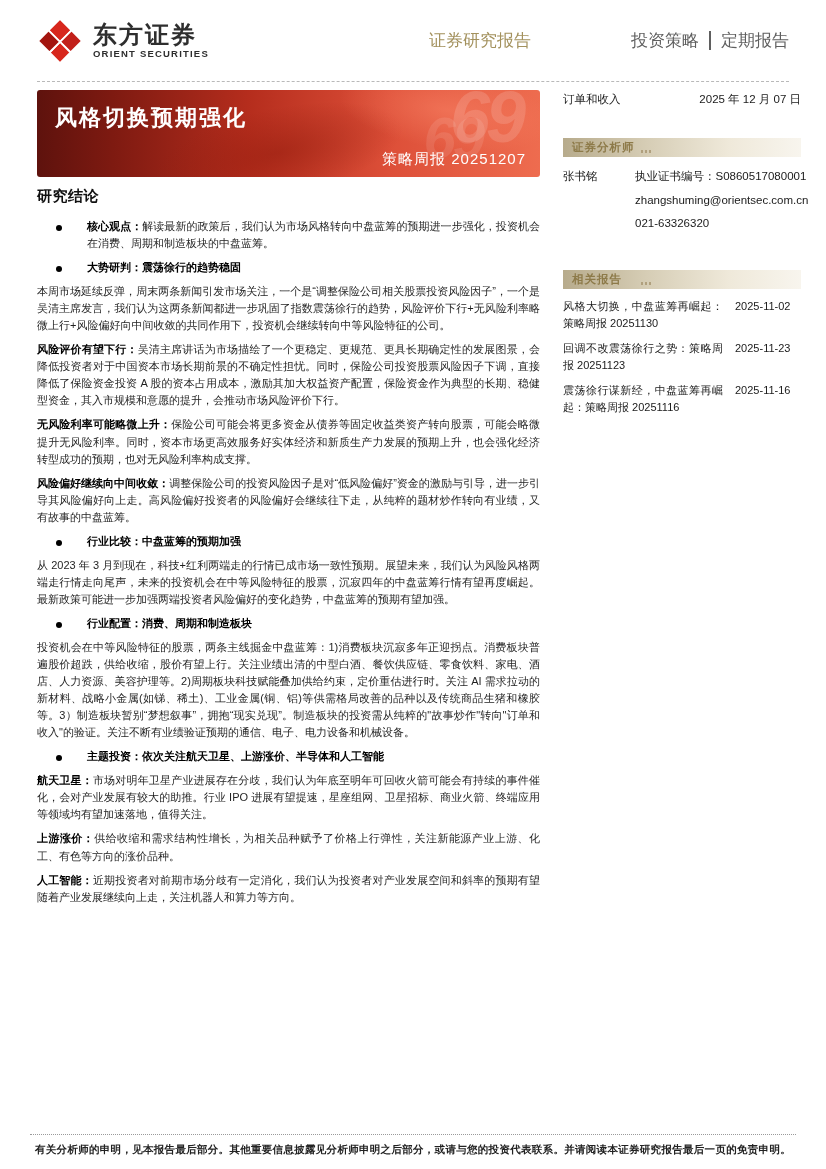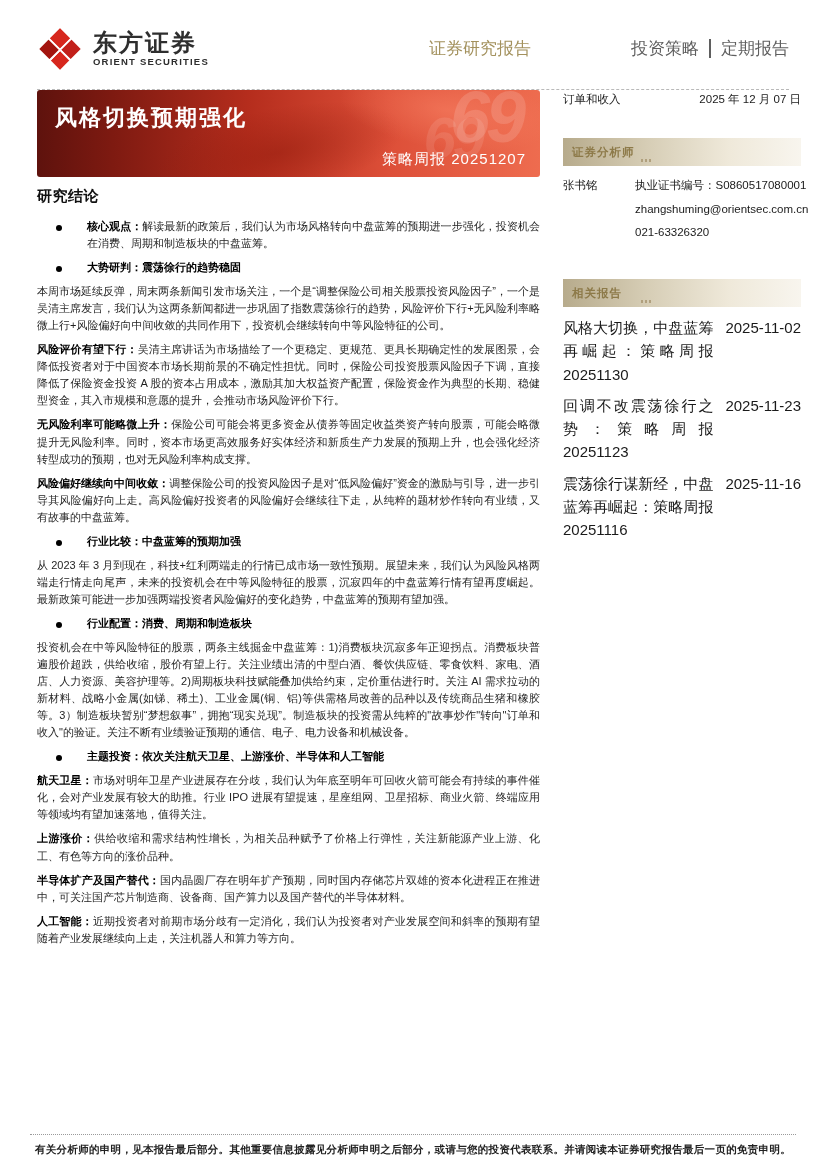--- a/index.html
+++ b/index.html
@@ -1,21 +1,21 @@
 <!DOCTYPE html>
 <html><head>
 <meta charset="utf-8">
 <style>
   * { margin:0; padding:0; box-sizing:border-box; }
   html,body { background:#ffffff; }
   body { font-family:"Liberation Sans","DejaVu Sans",sans-serif; color:#1f1f1f; }
   .page { position:relative; width:826px; height:1169px; margin:0 auto; background:#fff; overflow:hidden; }
 
   
-  .top-header { position:absolute; left:37px; right:37px; top:8px; height:82px;
+  .top-header { position:absolute; left:37px; right:37px; top:0; height:82px;
     display:flex; align-items:center; border-bottom:1px dashed #b9b9b9; }
   .logo-wrap { display:flex; align-items:center; gap:10px; }
   .logo-mark { width:46px; height:46px; flex:0 0 auto; }
   .logo-text-cn { font-size:24px; font-weight:bold; color:#2e2e2e; letter-spacing:2px; line-height:1.05; }
   .logo-text-en { font-size:9.5px; font-weight:bold; color:#2e2e2e; letter-spacing:1.2px; }
   .hdr-center { flex:1; text-align:center; font-size:17px; color:#a3915d; padding-left:120px; }
   .hdr-right { display:flex; align-items:center; gap:10px; font-size:17px; color:#5f5f5f; font-weight:500;justify-content:space-between; }
   .hdr-divider { width:2px; height:19px; background:#5f5f5f; }
 
   
@@ -46,31 +46,31 @@
   .bullet-row { display:flex; }
   .bullet-row .marker { flex:0 0 50px; padding-left:19px; }
   .bullet-row .marker::before { content:""; display:block; width:6px; height:6px; border-radius:50%;
     background:#000; margin-top:7px; }
   .bullet-row .ptext { flex:1; }
   .para-row { }
   .block b { color:#000; }
 
   
   .meta-row { display:flex; justify-content:space-between; font-size:11.5px; color:#1a1a1a; padding-top:2px; }
-  .band { margin-top:31px; height:28px; display:flex; align-items:center; padding-left:9px;
+  .band { margin-top:31px; height:19px; display:flex; align-items:center; padding-left:9px;
     background:linear-gradient(90deg,#b7ab8c 0%, #d6cdb5 35%, #efe9da 70%, #f8f5ee 100%);
     font-size:11.5px; font-weight:bold; color:#8d7a49; letter-spacing:1px; position:relative; }
   .band::after { content:""; position:absolute; left:78px; bottom:4px; width:10px; height:3px;
     background:repeating-linear-gradient(90deg,#a79570 0 2px, transparent 2px 4px); opacity:0.8; }
   .analyst-grid { display:flex; margin-top:11px; font-size:11.5px; }
   .analyst-name { flex:0 0 72px; color:#1a1a1a; padding-top:1px; }
   .analyst-details { flex:1; color:#1a1a1a; }
   .analyst-details div { margin-bottom:7px; line-height:1.45; }
   .related-list { margin-top:9px; }
-  .rel-item { display:flex; margin-bottom:8px; font-size:15px; line-height:1.55; }
+  .rel-item { display:flex; margin-bottom:8px; font-size:11px; line-height:1.55; }
   .rel-title { flex:1; text-align:justify; color:#1a1a1a; padding-right:12px; }
   .rel-date { flex:0 0 66px; color:#1a1a1a; white-space:nowrap; }
 
   
   .footer { position:absolute; left:30px; right:30px; bottom:12px; border-top:1px dotted #9a9a9a;
     padding-top:8px; text-align:center; font-size:10.5px; font-weight:bold; color:#222; letter-spacing:0.3px; }
 </style>
 </head>
 <body>
 
@@ -147,23 +147,20 @@
           <span class="marker"></span>
           <div class="ptext"><b>主题投资：依次关注航天卫星、上游涨价、半导体和人工智能</b></div>
         </div>
         <div class="block para-row">
           <div class="ptext"><b>航天卫星：</b>市场对明年卫星产业进展存在分歧，我们认为年底至明年可回收火箭可能会有持续的事件催化，会对产业发展有较大的助推。行业 IPO 进展有望提速，星座组网、卫星招标、商业火箭、终端应用等领域均有望加速落地，值得关注。</div>
         </div>
         <div class="block para-row">
           <div class="ptext"><b>上游涨价：</b>供给收缩和需求结构性增长，为相关品种赋予了价格上行弹性，关注新能源产业上游、化工、有色等方向的涨价品种。</div>
         </div>
         <div class="block para-row">
-          <div class="ptext"><b>半导体扩产及国产替代：</b>国内晶圆厂存在明年扩产预期，同时国内存储芯片双雄的资本化进程正在推进中，可关注国产芯片制造商、设备商、国产算力以及国产替代的半导体材料。</div>
-        </div>
-        <div class="block para-row">
           <div class="ptext"><b>人工智能：</b>近期投资者对前期市场分歧有一定消化，我们认为投资者对产业发展空间和斜率的预期有望随着产业发展继续向上走，关注机器人和算力等方向。</div>
         </div>
       </div>
   </div>
 
   <div class="right-col">
     <div class="meta-row">
       <span>订单和收入</span>
       <span>2025 年 12 月 07 日</span>
     </div>

